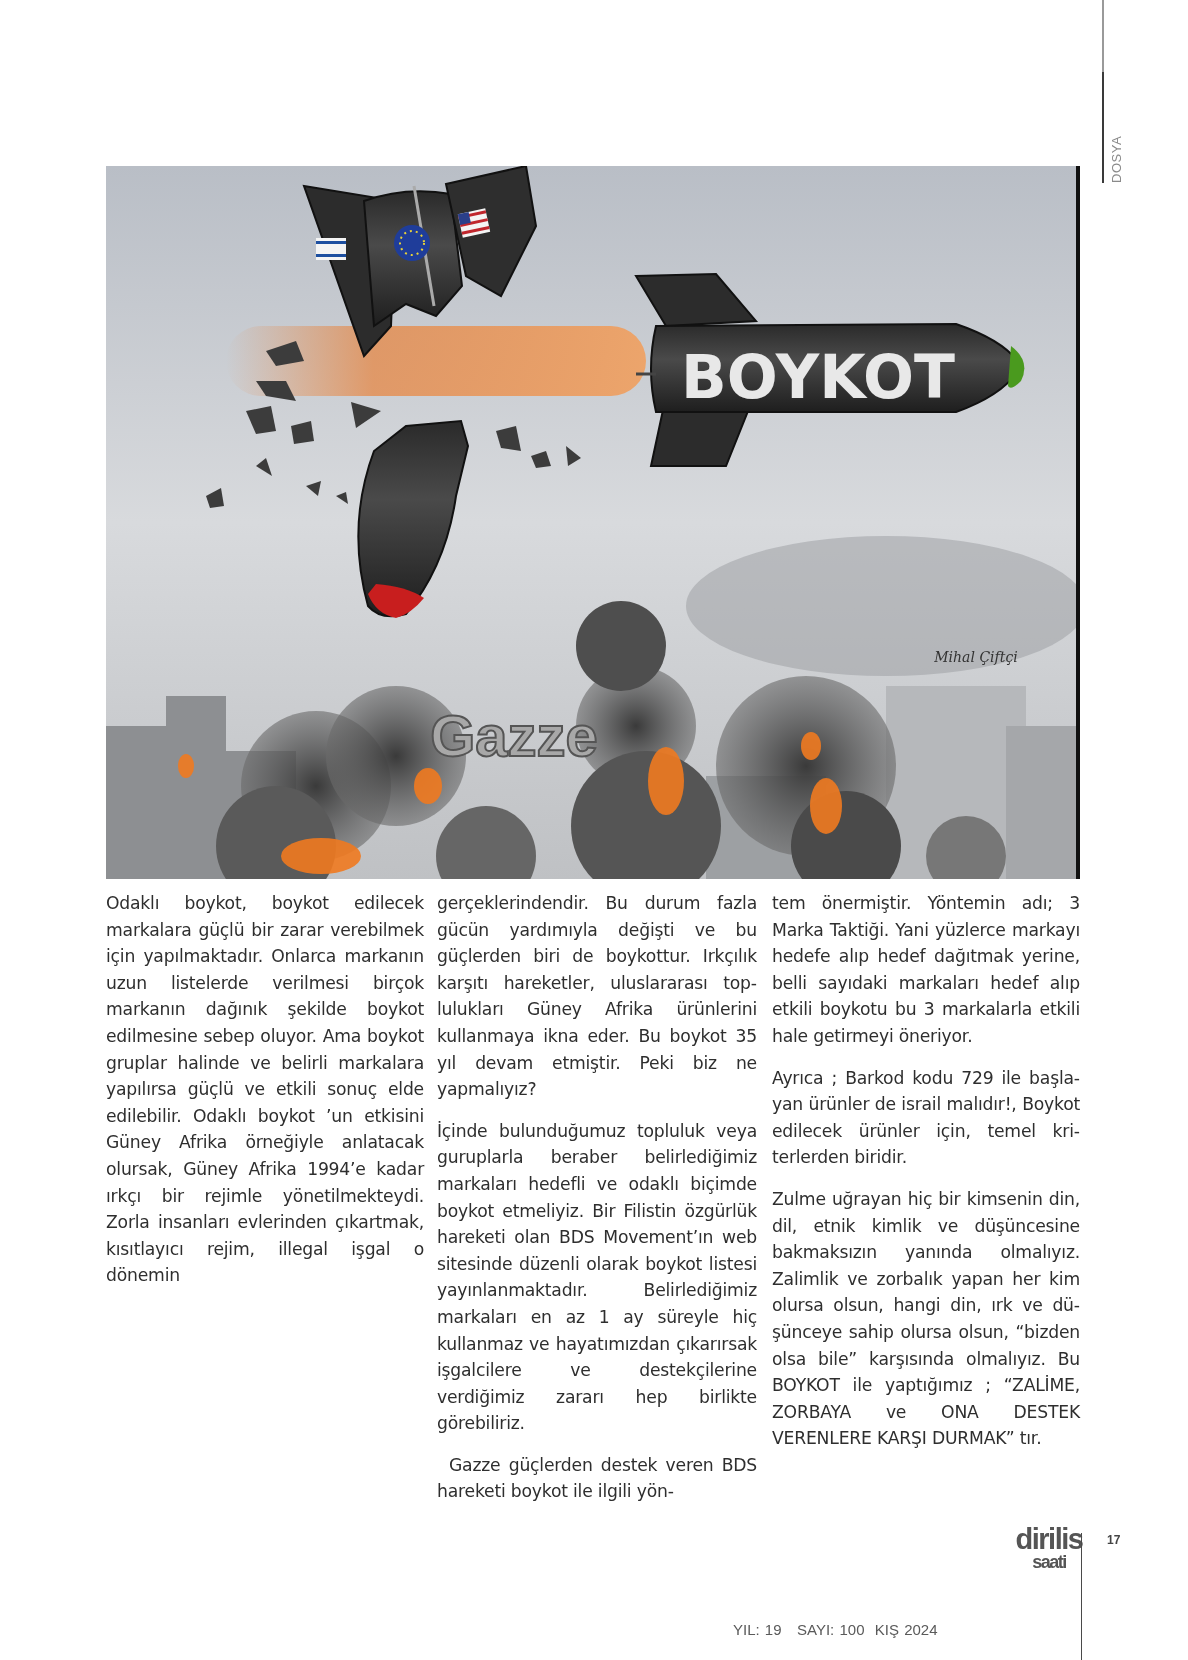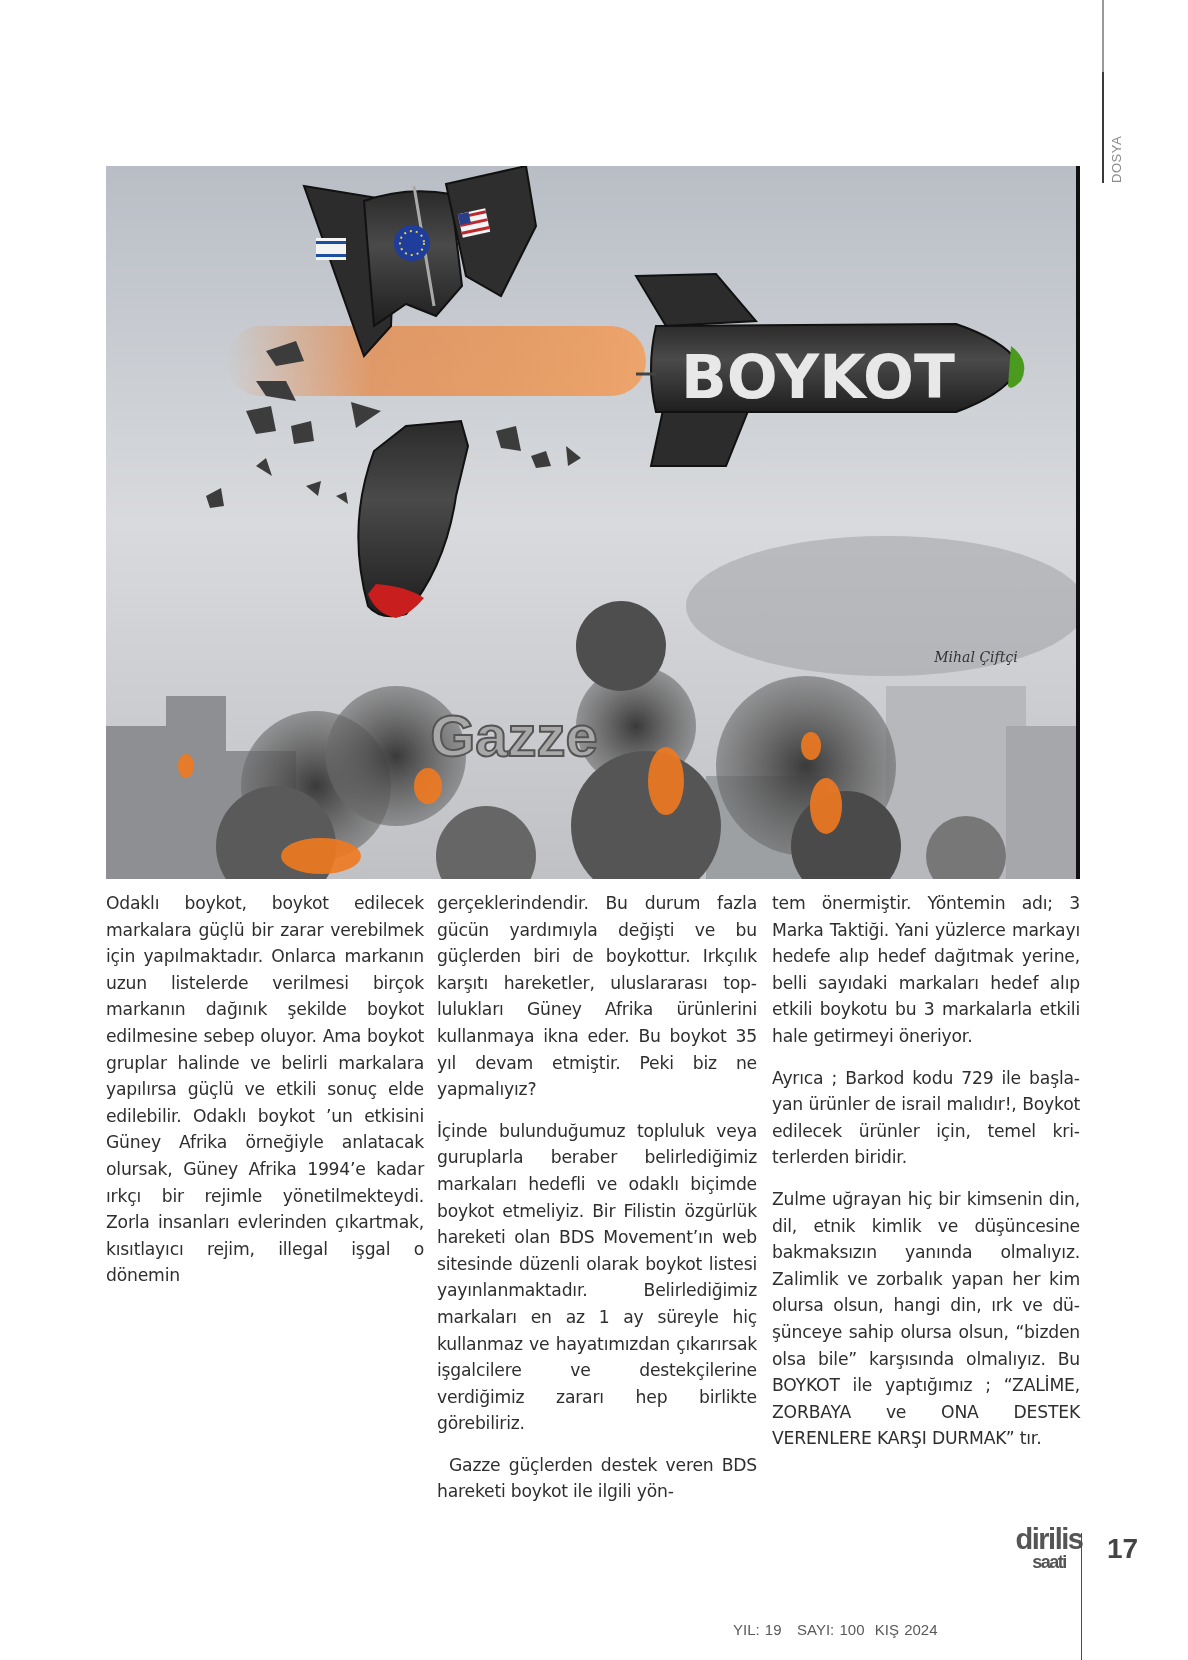--- a/index.html
+++ b/index.html
@@ -44,21 +44,21 @@
   .logo {
     position: absolute; left: 1003px; top: 1528px; width: 92px;
     font-family: "Liberation Sans", sans-serif; font-weight: bold; color: #555;
     text-align: center; line-height: 23px; letter-spacing: -1.5px;
   }
   .logo .l1 { display: block; font-size: 29px; }
   .logo .l2 { display: block; font-size: 18px; }
   .bottom-rule { position: absolute; left: 1081px; top: 1533px; width: 1px; height: 127px; background: #4a4a4a; }
   .page-number {
     position: absolute; left: 1107px; top: 1533px;
-    font-family: "Liberation Sans", sans-serif; font-weight: bold; font-size: 28px; color: #444;
+    font-family: "Liberation Sans", sans-serif; font-weight: bold; font-size: 12px; color: #444;
   }
 </style>
 </head>
 <body>
 
 <div class="top-rule-light"></div>
 <div class="top-rule-dark"></div>
 <div class="section-label">DOSYA</div>
 
 <div class="illustration">

